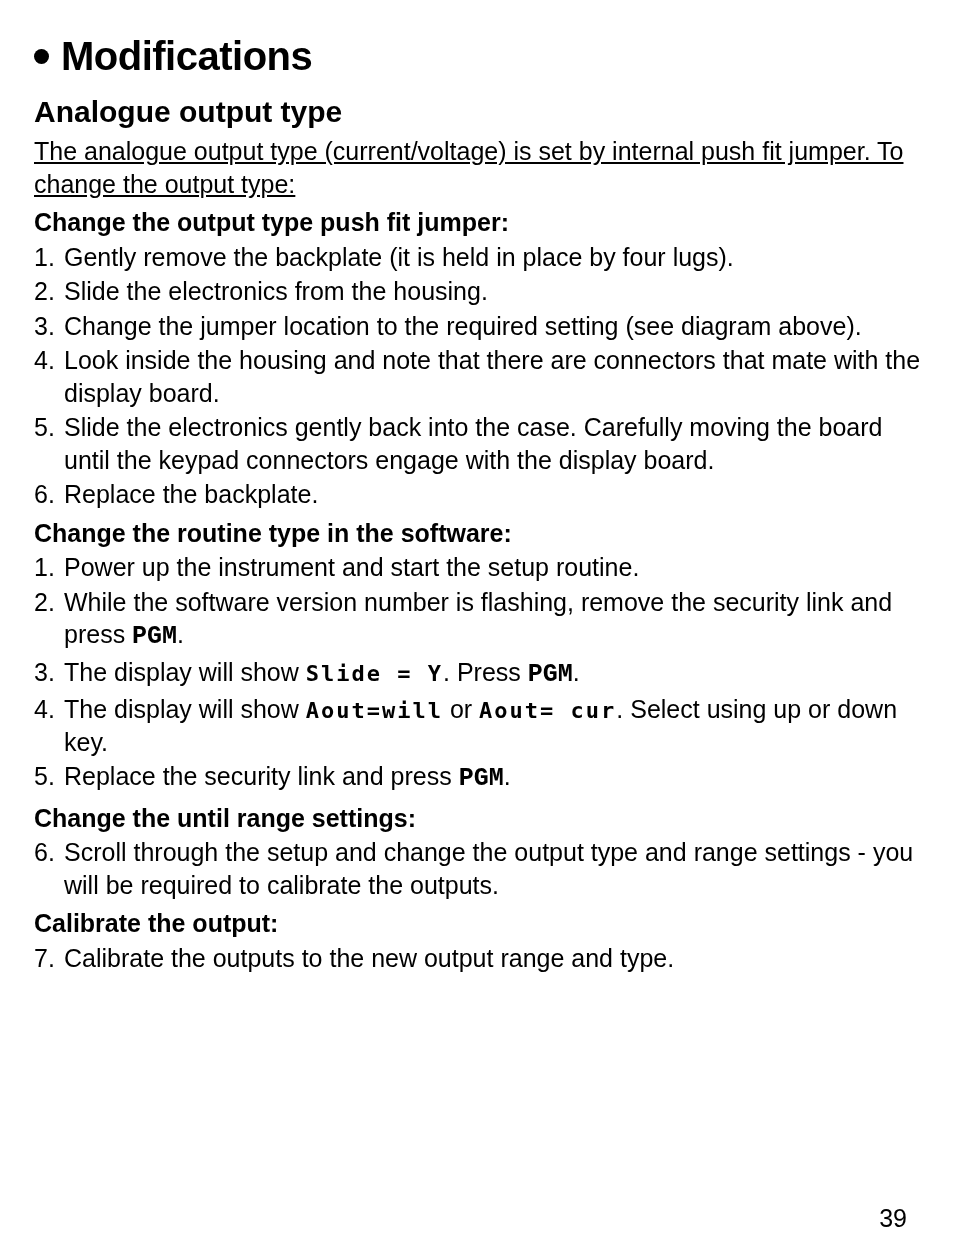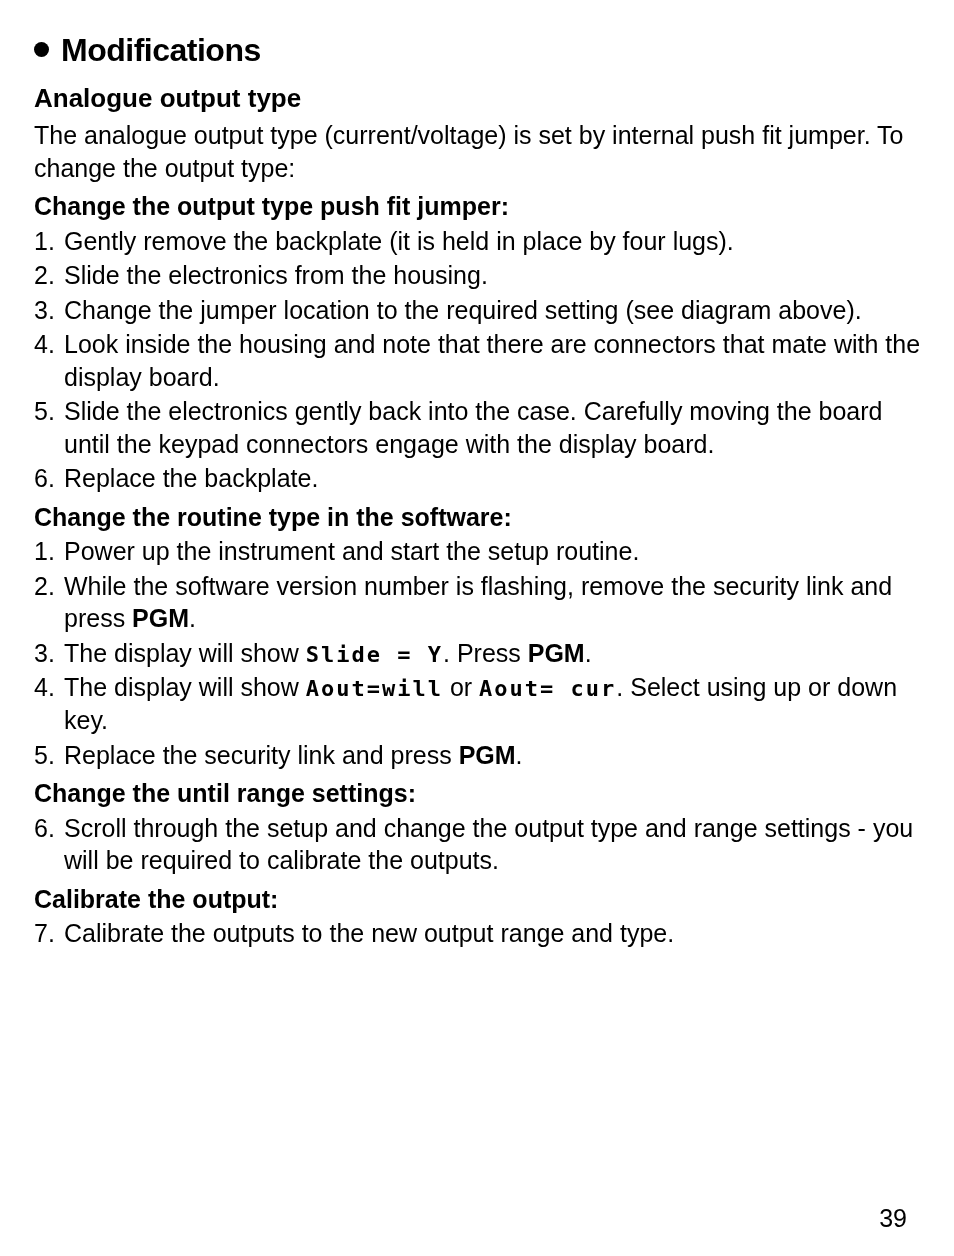--- a/index.html
+++ b/index.html
@@ -9,62 +9,62 @@
     color: #000;
     background: #fff;
     position: relative;
     padding: 30px 32px 30px 34px;
     font-size: 25px;
     line-height: 1.3;
   }
   h1.main {
     font-family: "Arial Black", Arial, sans-serif;
     font-weight: 900;
-    font-size: 32px;
+    font-size: 40px;
     margin-bottom: 10px;
     letter-spacing: -0.5px;
   }
   h1.main .bullet {
     display: inline-block;
     vertical-align: middle;
     width: 15px;
     height: 15px;
     background: #000;
     border-radius: 50%;
     margin-right: 12px;
     margin-bottom: 6px;
   }
   h2.sub {
     font-family: "Arial Black", Arial, sans-serif;
     font-weight: 900;
-    font-size: 26px;
+    font-size: 30px;
     margin-top: 8px;
     margin-bottom: 4px;
   }
   h3.step {
     font-family: "Arial Black", Arial, sans-serif;
     font-weight: 900;
     font-size: 25px;
     margin-top: 6px;
     margin-bottom: 2px;
   }
-  p.intro { margin-bottom: 0; }
+  p.intro { margin-bottom: 0; text-decoration: underline; }
   .list { margin-left: 0; }
   .item {
     display: flex;
     align-items: flex-start;
     margin-bottom: 2px;
     margin-top: 2px;
   }
   .item .num {
     min-width: 30px;
     flex-shrink: 0;
   }
   .item .txt { flex: 1; }
-  .pgm { font-family: Liberation Sans, sans-serif; font-weight: 900; }
+  .pgm { font-family: Liberation Mono, monospace; font-weight: 900; }
   .seg {
     font-family: monospace;
     font-weight: bold;
     letter-spacing: 2px;
     font-size: 22px;
   }
   .page-num {
     position: absolute;
     bottom: 22px;
     right: 47px;

